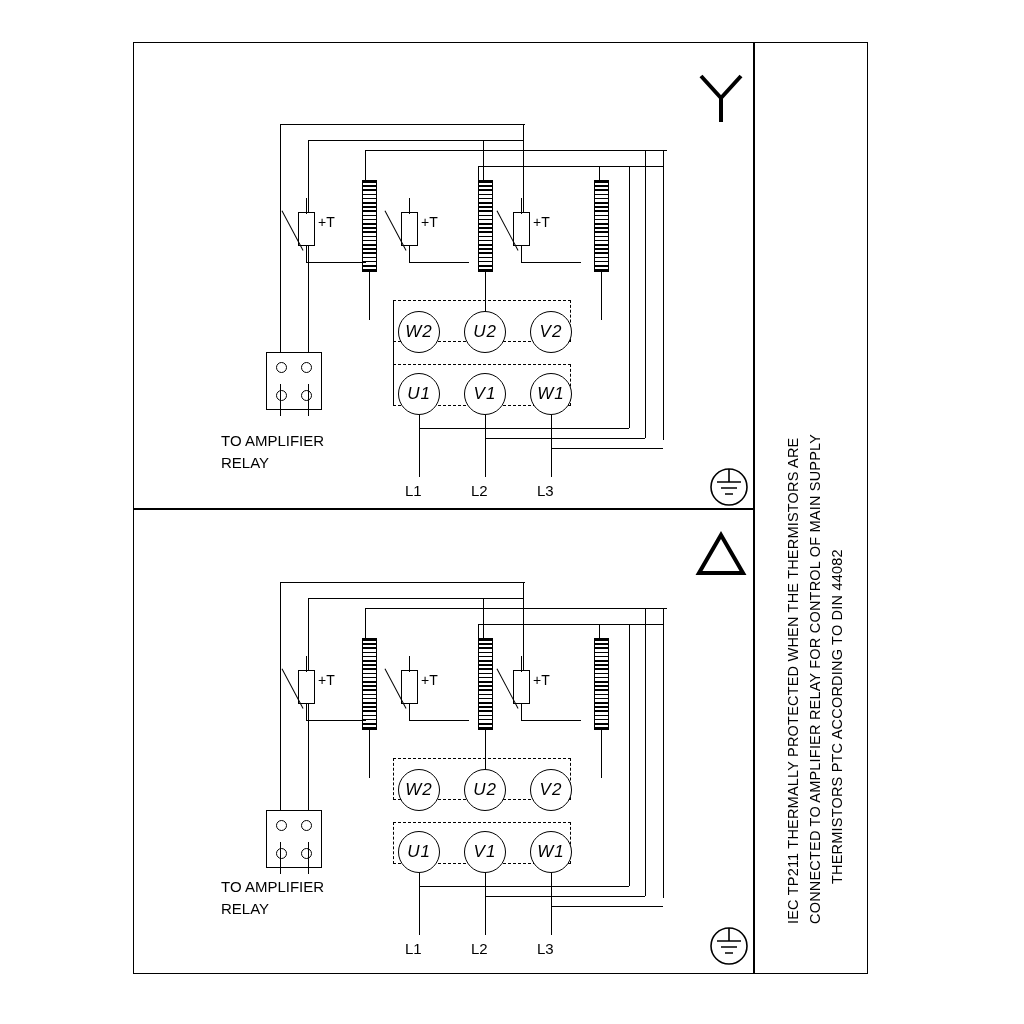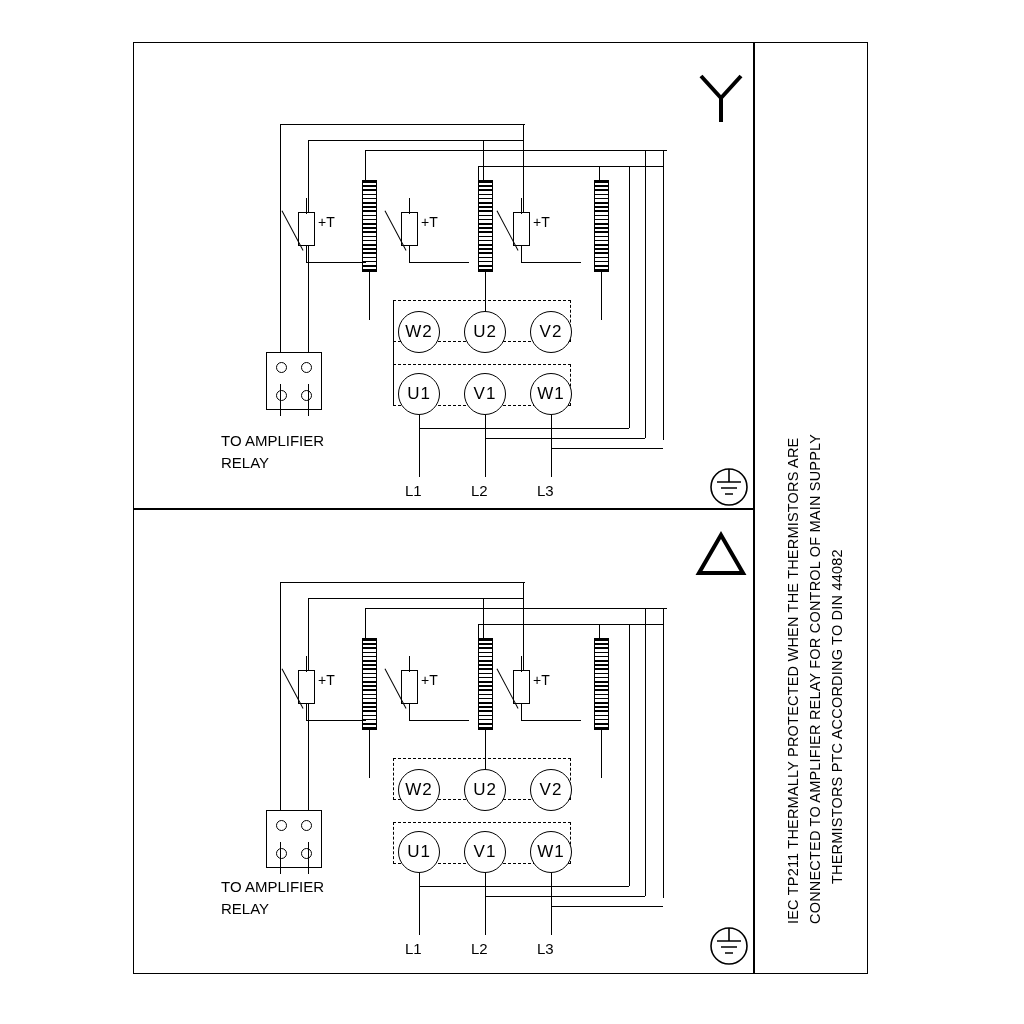--- a/index.html
+++ b/index.html
@@ -19,21 +19,21 @@
   #panel-top{top:42px;}
   #panel-bot{top:509px;}
 
   .ln{position:absolute;background:#000;}
   .h{height:1.3px;}
   .v{width:1.3px;}
 
   
   .term{position:absolute;width:42px;height:42px;border:1.6px solid #000;border-radius:50%;
         background:#fff;display:flex;align-items:center;justify-content:center;
-        font-size:17px;letter-spacing:1px;box-sizing:border-box;}
+        font-size:17px;letter-spacing:1px;box-sizing:border-box;font-style:italic;}
 
   
   .dashbox{position:absolute;border:1.4px dashed #000;box-sizing:border-box;background:transparent;}
 
   
   .coil{position:absolute;width:15px;height:92px;border:1.5px solid #000;background:
       repeating-linear-gradient(to bottom,#000 0 1.6px,#fff 1.6px 4.2px);
       box-sizing:border-box;}
 
   

